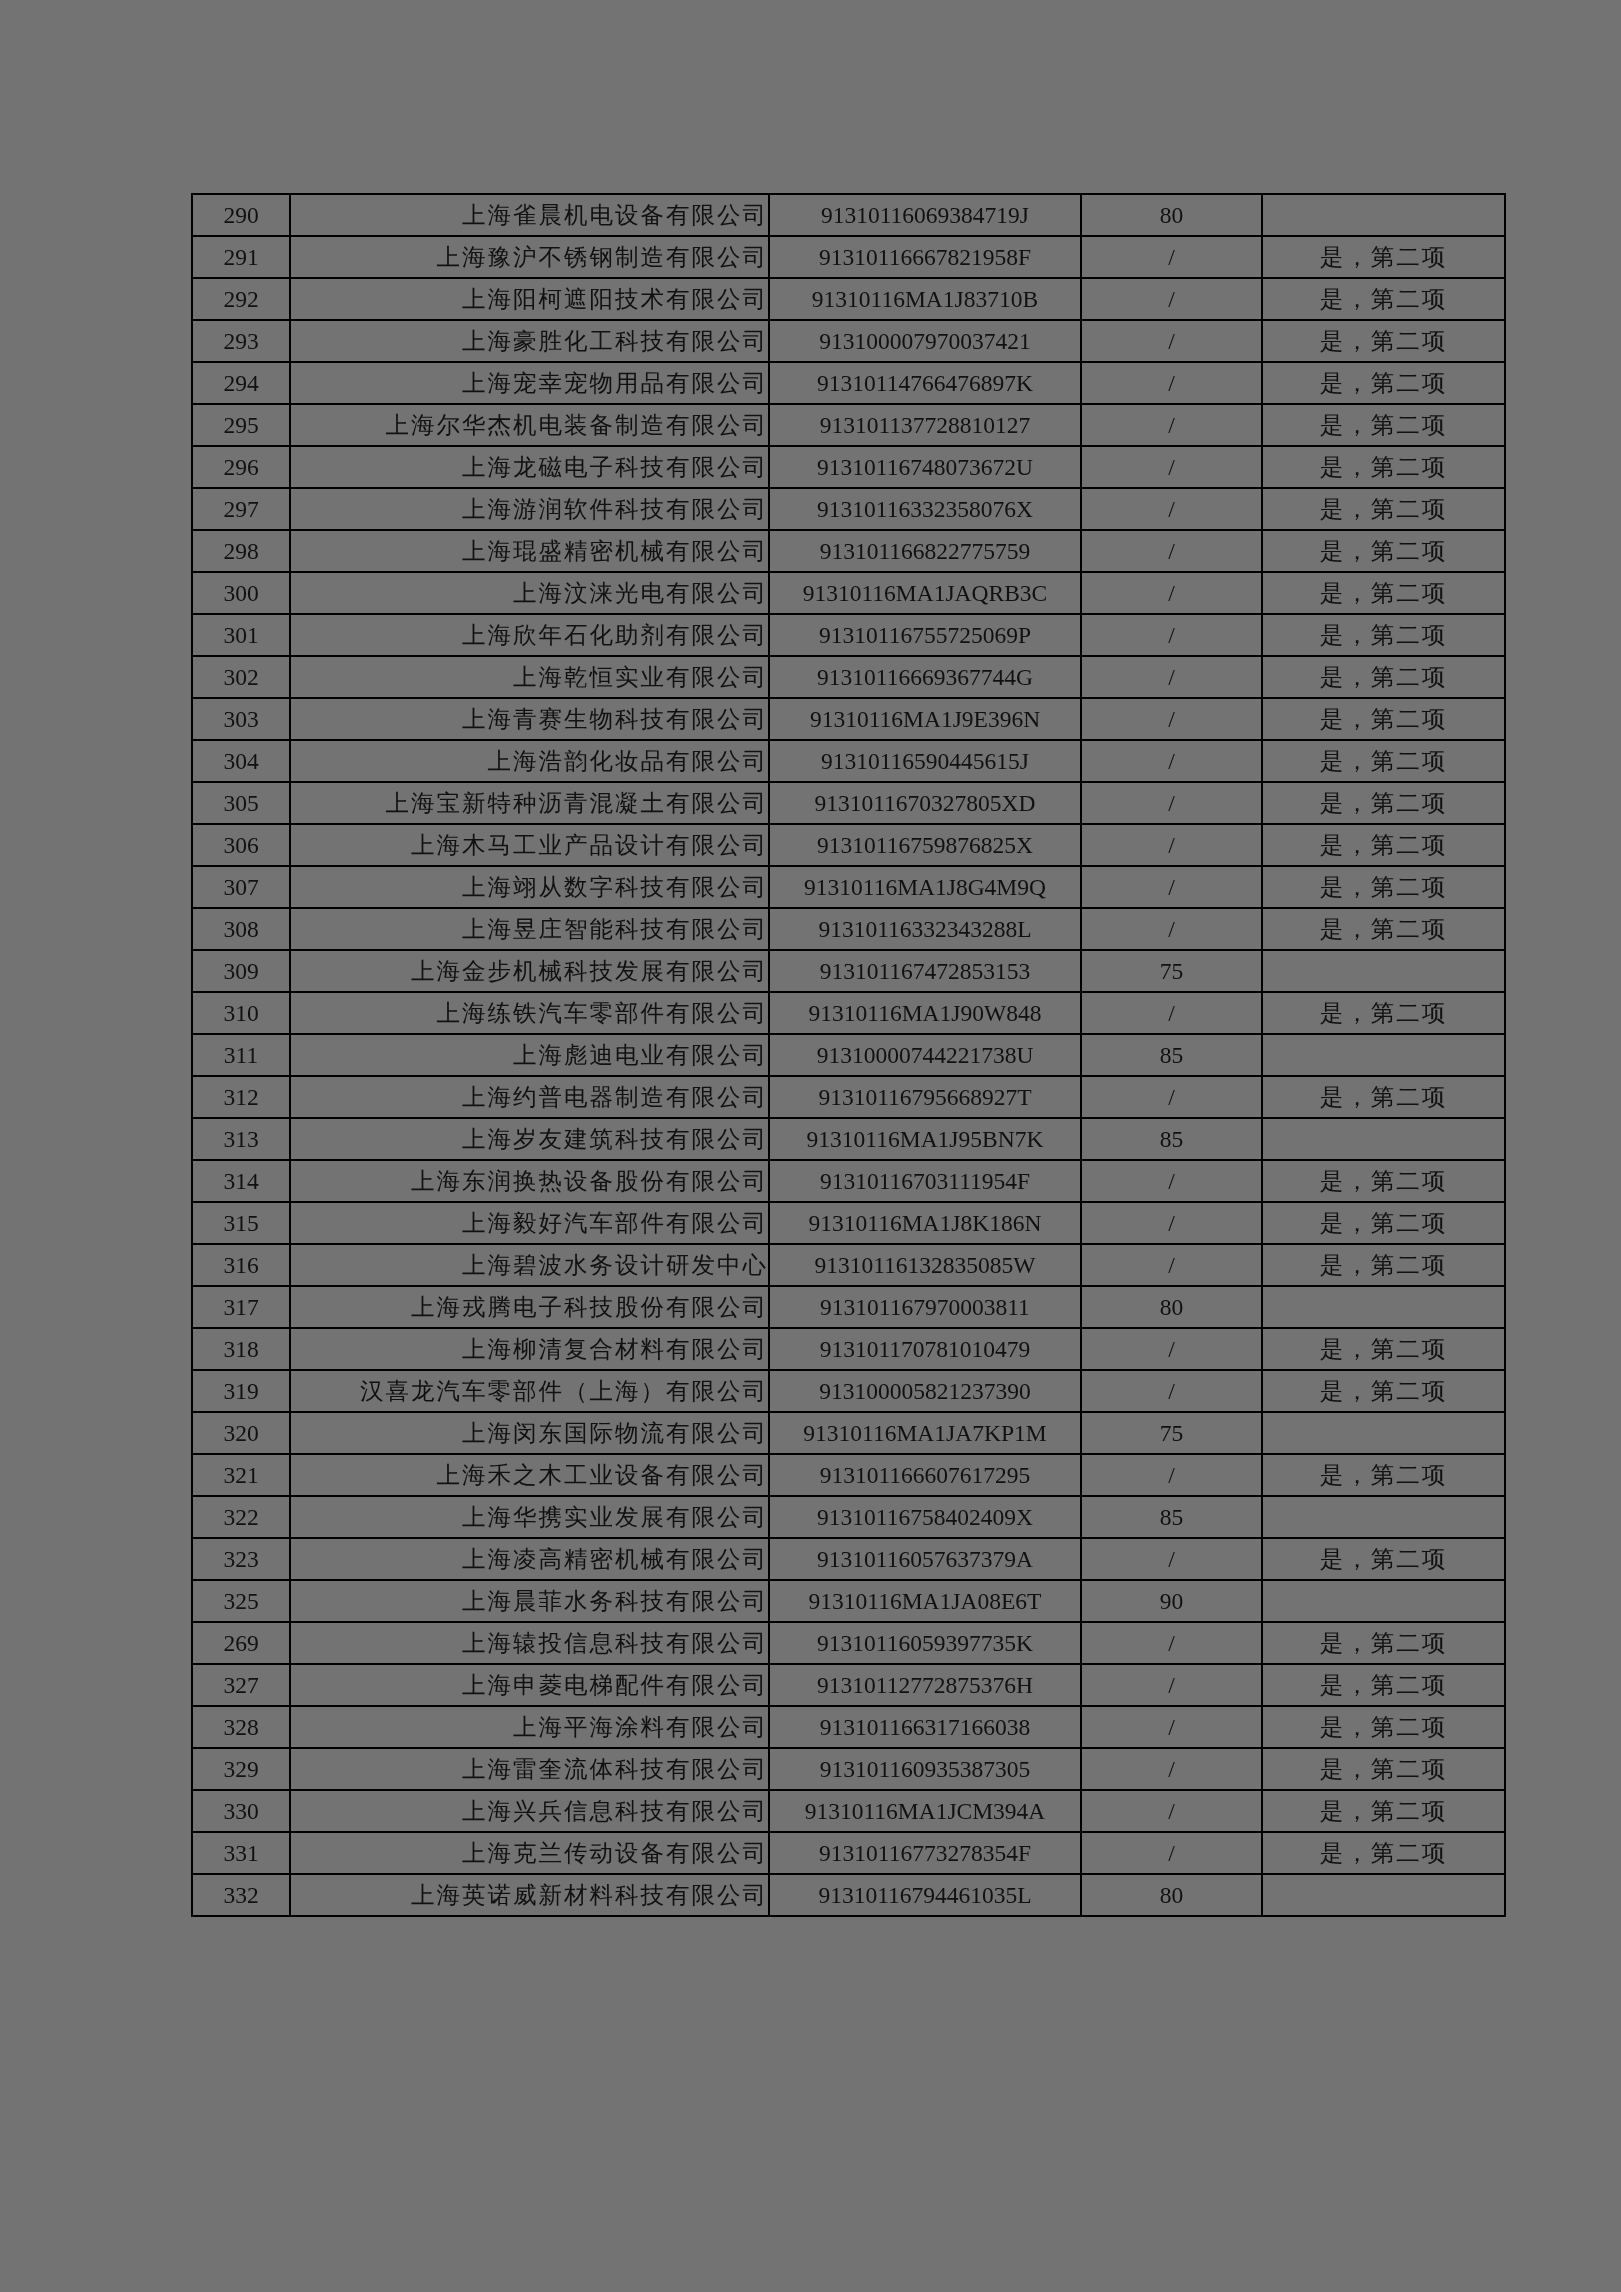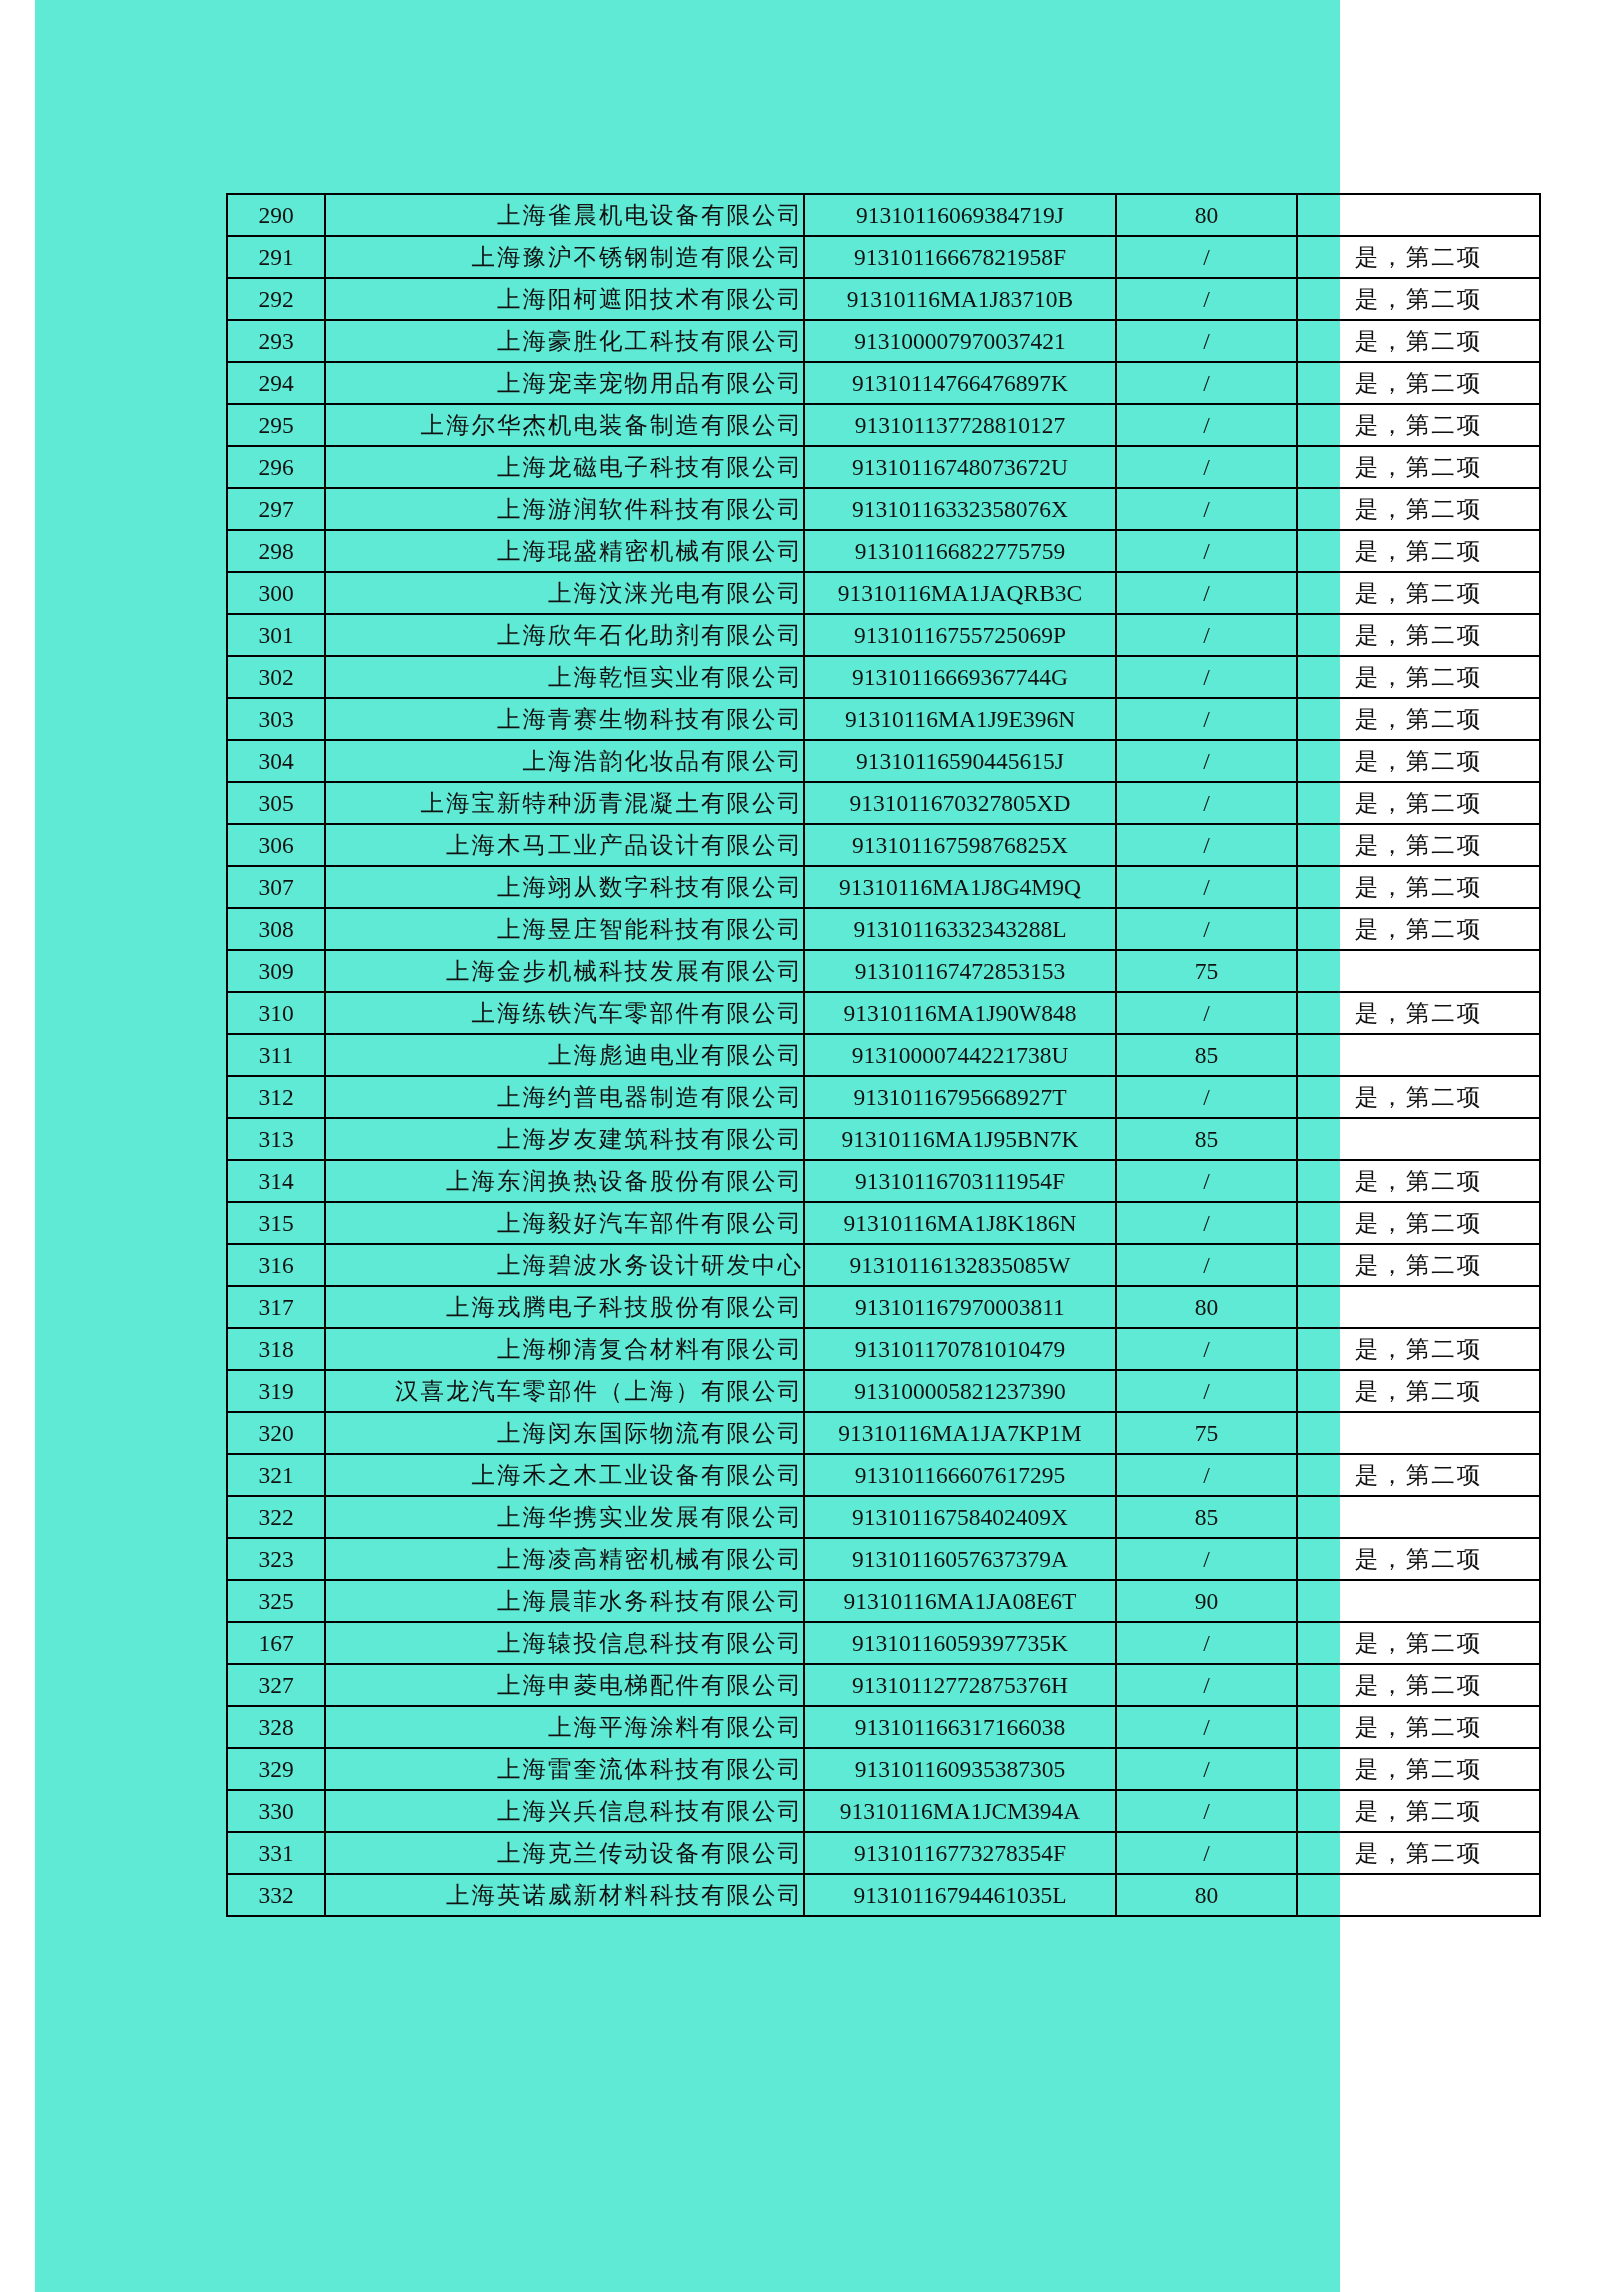--- a/index.html
+++ b/index.html
@@ -1,17 +1,17 @@
 <!DOCTYPE html>
 <html><head>
 <meta charset="utf-8">
 <style>
   html, body { margin: 0; padding: 0; background: #ffffff; }
   body { width: 1621px; height: 2293px; position: relative; overflow: hidden; }
-  .page { position: absolute; left: 0; top: 0; width: 1305px; height: 2293px; background: #5eead4; margin-left: 35px; }
+  .page { position: absolute; left: 0; top: 0; width: 1621px; height: 2293px; background: #737373; }
   table.list {
     position: absolute;
     left: 191px;
     top: 193px;
     width: 1313px;
     border-collapse: collapse;
     table-layout: fixed;
     font-family: "DejaVu Serif", "Liberation Serif", serif;
     color: #111;
   }
@@ -280,21 +280,21 @@
           <td class="note">是，第二项</td>
         </tr>
         <tr>
           <td class="no">325</td>
           <td class="name">上海晨菲水务科技有限公司</td>
           <td class="code">91310116MA1JA08E6T</td>
           <td class="score">90</td>
           <td class="note"></td>
         </tr>
         <tr>
-          <td class="no">167</td>
+          <td class="no">269</td>
           <td class="name">上海辕投信息科技有限公司</td>
           <td class="code">91310116059397735K</td>
           <td class="score">/</td>
           <td class="note">是，第二项</td>
         </tr>
         <tr>
           <td class="no">327</td>
           <td class="name">上海申菱电梯配件有限公司</td>
           <td class="code">91310112772875376H</td>
           <td class="score">/</td>

